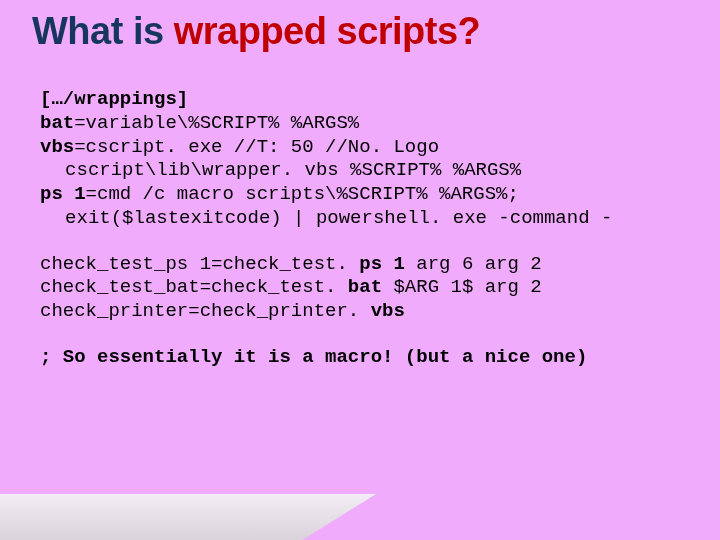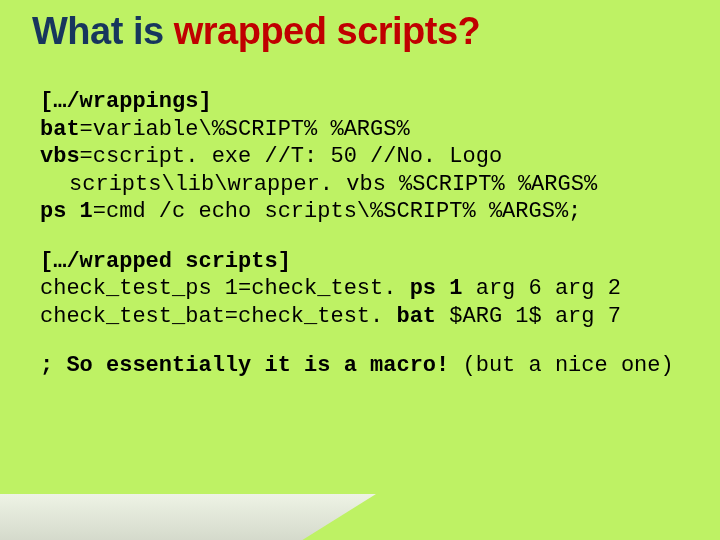--- a/index.html
+++ b/index.html
@@ -8,21 +8,21 @@
     width: 720px;
     height: 540px;
     background: #000;
     font-family: Verdana, Geneva, sans-serif;
     overflow: hidden;
   }
   .slide {
     position: relative;
     width: 720px;
     height: 540px;
-    background: #bef264;
+    background: #f0abfc;
     box-sizing: border-box;
   }
   .title {
     position: absolute;
     left: 32px;
     top: 10px;
     font-family: "Trebuchet MS", "Verdana", sans-serif;
     font-weight: 700;
     font-size: 38px;
     color: #17365d;
@@ -30,39 +30,39 @@
   }
   .title .accent {
     color: #c00000;
   }
   .body {
     position: absolute;
     left: 40px;
     top: 88px;
     right: 40px;
     font-family: "Courier New", Courier, monospace;
-    font-size: 22px;
+    font-size: 19px;
     line-height: 1.25;
     color: #000;
   }
   .block {
     margin-bottom: 22px;
   }
   .hdr, .key, .bold {
     font-weight: 700;
   }
   .cont {
     display: block;
     padding-left: 2.2ch;
   }
   .comment {
     font-weight: 700;
   }
   .note {
-    font-weight: 400;
+    font-weight: 700;
   }
   .wedge {
     position: absolute;
     left: -120px;
     bottom: -24px;
     width: 440px;
     height: 70px;
     background: linear-gradient(to top, #c9c9c9, #f3f3f3);
     transform: skewX(-58deg);
     opacity: 0.9;
@@ -79,34 +79,37 @@
 
   <div class="body">
 
     <div class="block">
       <div class="hdr">[…/wrappings]</div>
       <div>
         <span class="key">bat</span><span>=variable\%SCRIPT% %ARGS%</span>
       </div>
       <div>
         <span class="key">vbs</span><span>=cscript. exe //T: 50 //No. Logo</span>
-        <span class="cont">scripts\lib\wrapper. vbs %SCRIPT% %ARGS%</span>
+        <span class="cont">cscript\lib\wrapper. vbs %SCRIPT% %ARGS%</span>
       </div>
       <div>
-        <span class="key">ps 1</span><span>=cmd /c echo scripts\%SCRIPT% %ARGS%;</span>
+        <span class="key">ps 1</span><span>=cmd /c macro scripts\%SCRIPT% %ARGS%;</span>
+        <span class="cont">exit($lastexitcode) | powershell. exe -command -</span>
       </div>
     </div>
 
     <div class="block">
-      <div class="hdr">[…/wrapped scripts]</div>
       <div>
         <span>check_test_ps 1=check_test.</span><span class="bold"> ps 1</span><span> arg 6 arg 2</span>
       </div>
       <div>
-        <span>check_test_bat=check_test.</span><span class="bold"> bat</span><span> $ARG 1$ arg 7</span>
+        <span>check_test_bat=check_test.</span><span class="bold"> bat</span><span> $ARG 1$ arg 2</span>
+      </div>
+      <div>
+        <span>check_printer=check_printer.</span><span class="bold"> vbs</span>
       </div>
     </div>
 
     <div>
       <span class="comment">; So essentially it is a macro!</span><span class="note">  (but a nice one)</span>
     </div>
 
   </div>
 
   <div class="wedge"></div>

